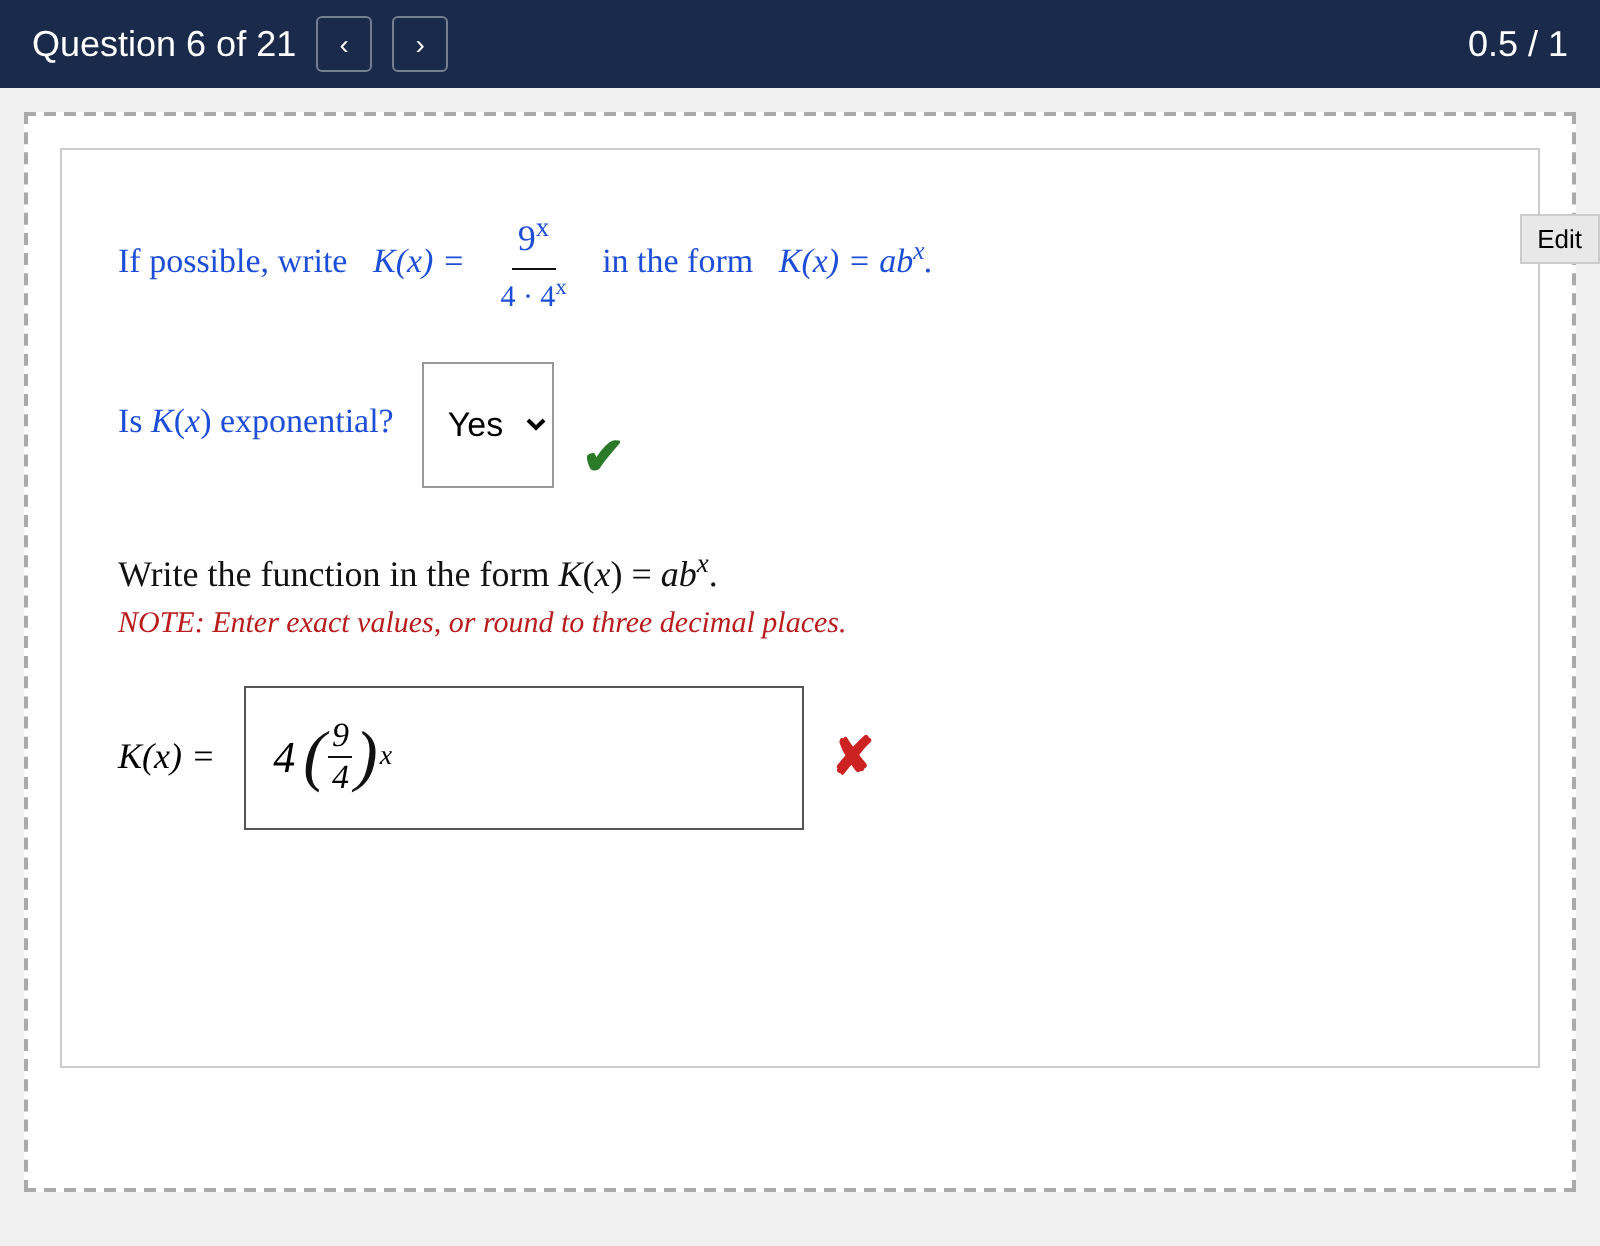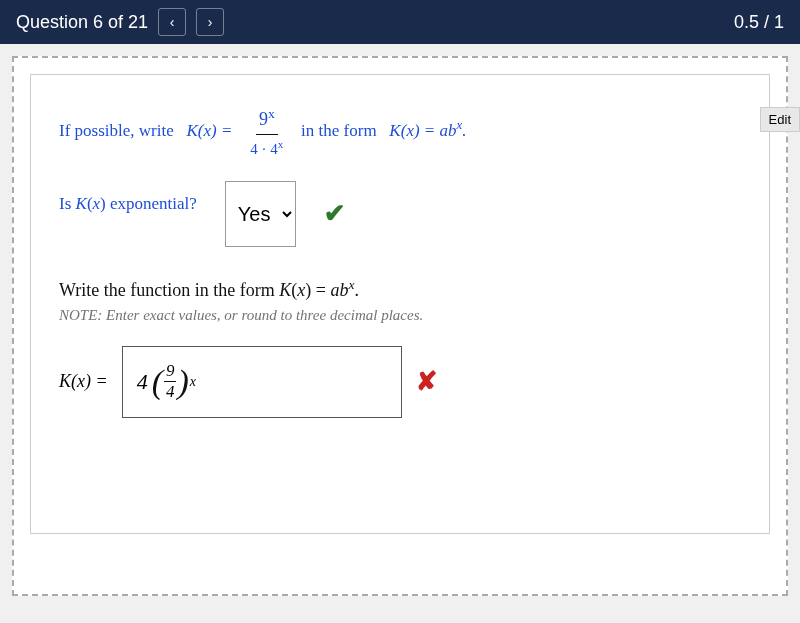--- a/index.html
+++ b/index.html
@@ -130,29 +130,29 @@
     }
 
     .superscript {
       vertical-align: super;
       font-size: 0.75em;
     }
 
     
     .exponential-row {
       display: flex;
-      align-items: center;
-      gap: 28px;
+      align-items: flex-end;
+      gap: 14px;
       margin-bottom: 30px;
     }
 
     .exponential-row select {
       border: 1px solid #999;
       padding: 20px 8px;
-      font-size: 20px;
+      font-size: 17px;
       background: white;
       cursor: pointer;
     }
 
     .checkmark-green {
       color: #2a7a2a;
       font-size: 26px;
       font-weight: bold;
     }
 
@@ -165,21 +165,21 @@
     
     .write-function-text {
       font-size: 18px;
       color: #111;
       margin-bottom: 6px;
     }
 
     .note-text {
       font-style: italic;
       font-size: 15px;
-      color: #737373;
+      color: #b91c1c;
       margin-bottom: 22px;
     }
 
     
     .answer-row {
       display: flex;
       align-items: center;
       gap: 14px;
     }
 

